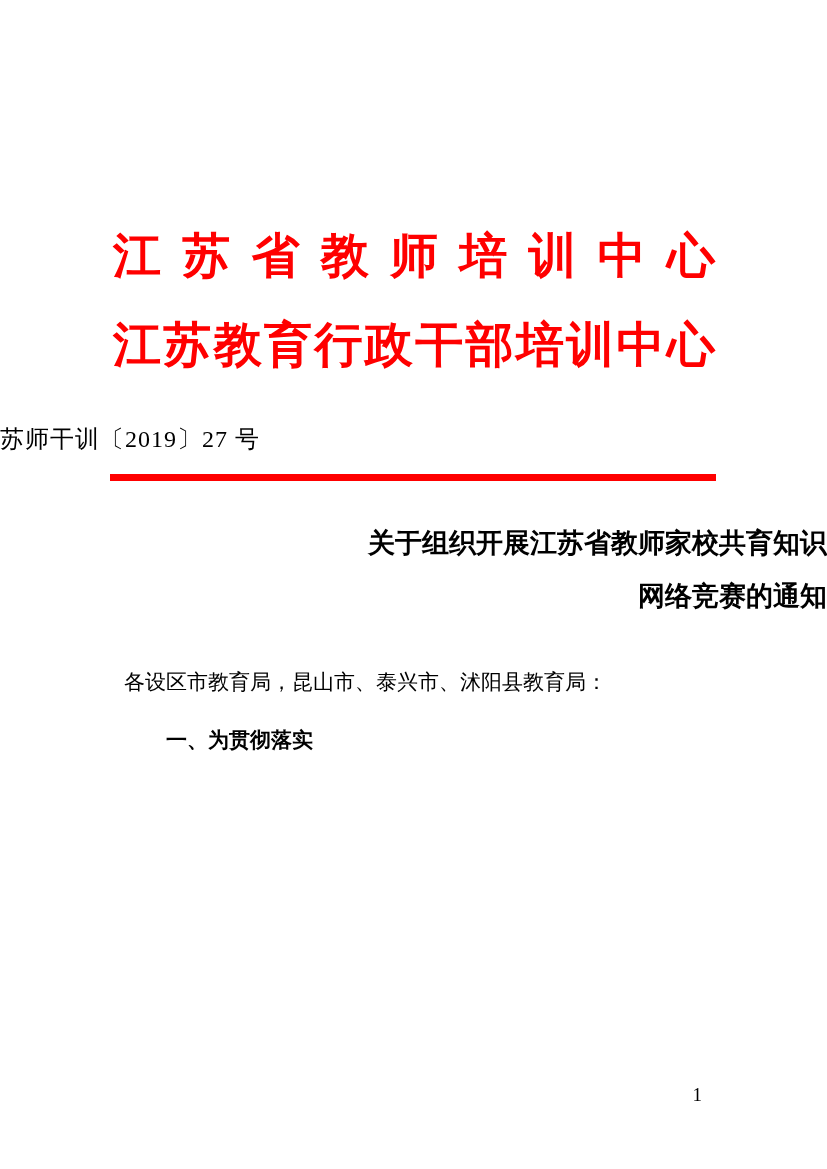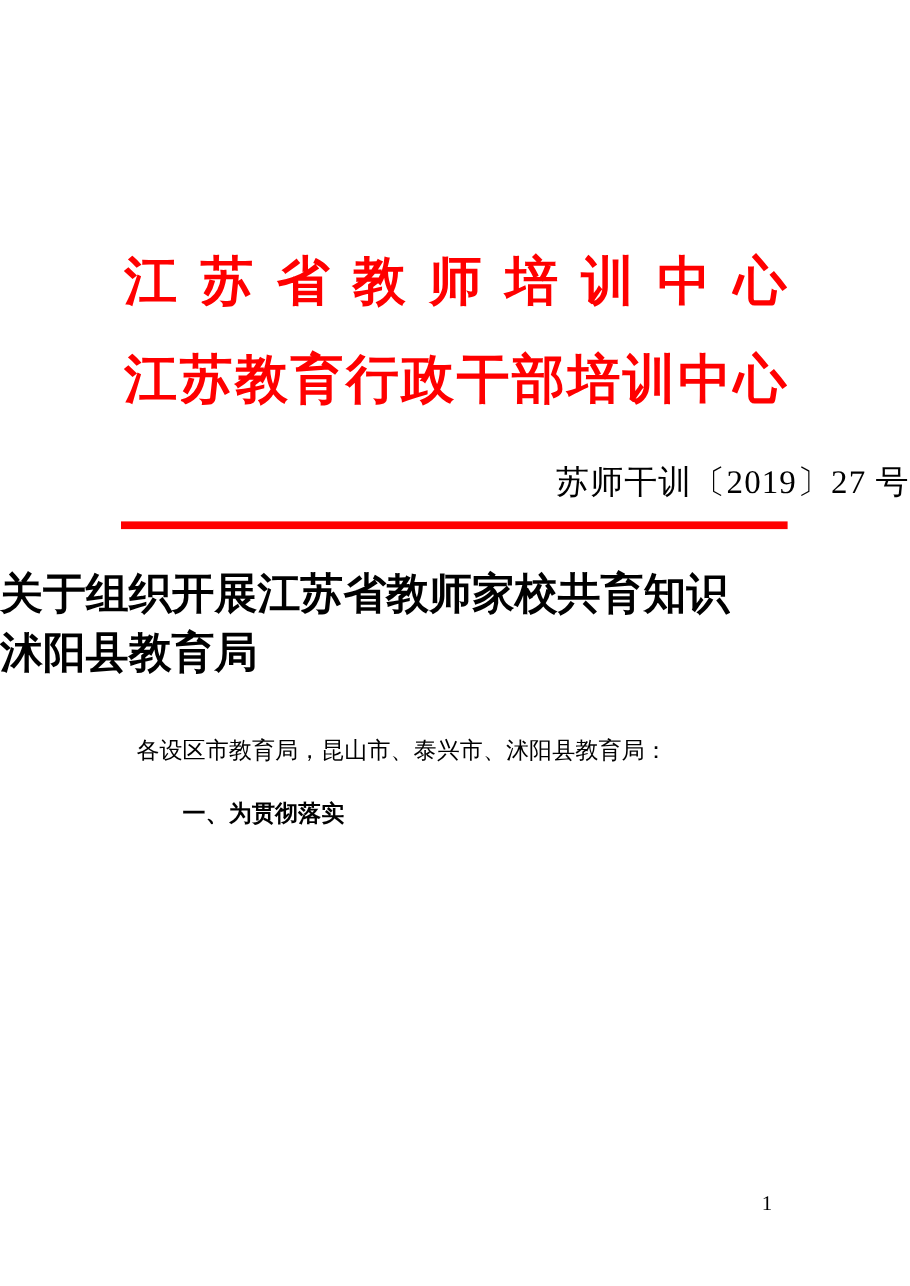--- a/index.html
+++ b/index.html
@@ -35,46 +35,46 @@
     font-size: 48px;
     white-space: nowrap;
   }
 
   
   .doc-number {
     position: absolute;
     top: 427px;
     left: 0;
     width: 100%;
-    text-align: right;
-    font-size: 30px;
+    text-align: left;
+    font-size: 24px;
     line-height: 24px;
     letter-spacing: 1px;
   }
 
   
   .red-divider {
     position: absolute;
     top: 474px;
     left: 110px;
     width: 606px;
     height: 7px;
     background: #ff0000;
   }
 
   
   .notice-title {
     position: absolute;
     top: 517px;
     left: 0;
     width: 100%;
-    text-align: left;
-    font-family: Liberation Mono, monospace;
+    text-align: right;
+    font-family: Liberation Serif, serif;
     font-weight: bold;
-    font-size: 39px;
+    font-size: 27px;
     line-height: 53px;
   }
 
   
   .body-text {
     position: absolute;
     top: 661px;
     left: 124px;
     width: 589px;
     font-size: 21px;
@@ -135,21 +135,21 @@
         <span>心</span>
       </div>
   </div>
 
   <div class="doc-number">苏师干训〔2019〕27 号</div>
 
   <div class="red-divider"></div>
 
   <div class="notice-title">
     <div>关于组织开展江苏省教师家校共育知识</div>
-    <div>沭阳县教育局</div>
+    <div>网络竞赛的通知</div>
   </div>
 
   <div class="body-text">
     <p>各设区市教育局，昆山市、泰兴市、沭阳县教育局：</p>
     <p class="section-heading">一、为贯彻落实</p>
   </div>
 
   <div class="page-number">1</div>
 
 </div>

